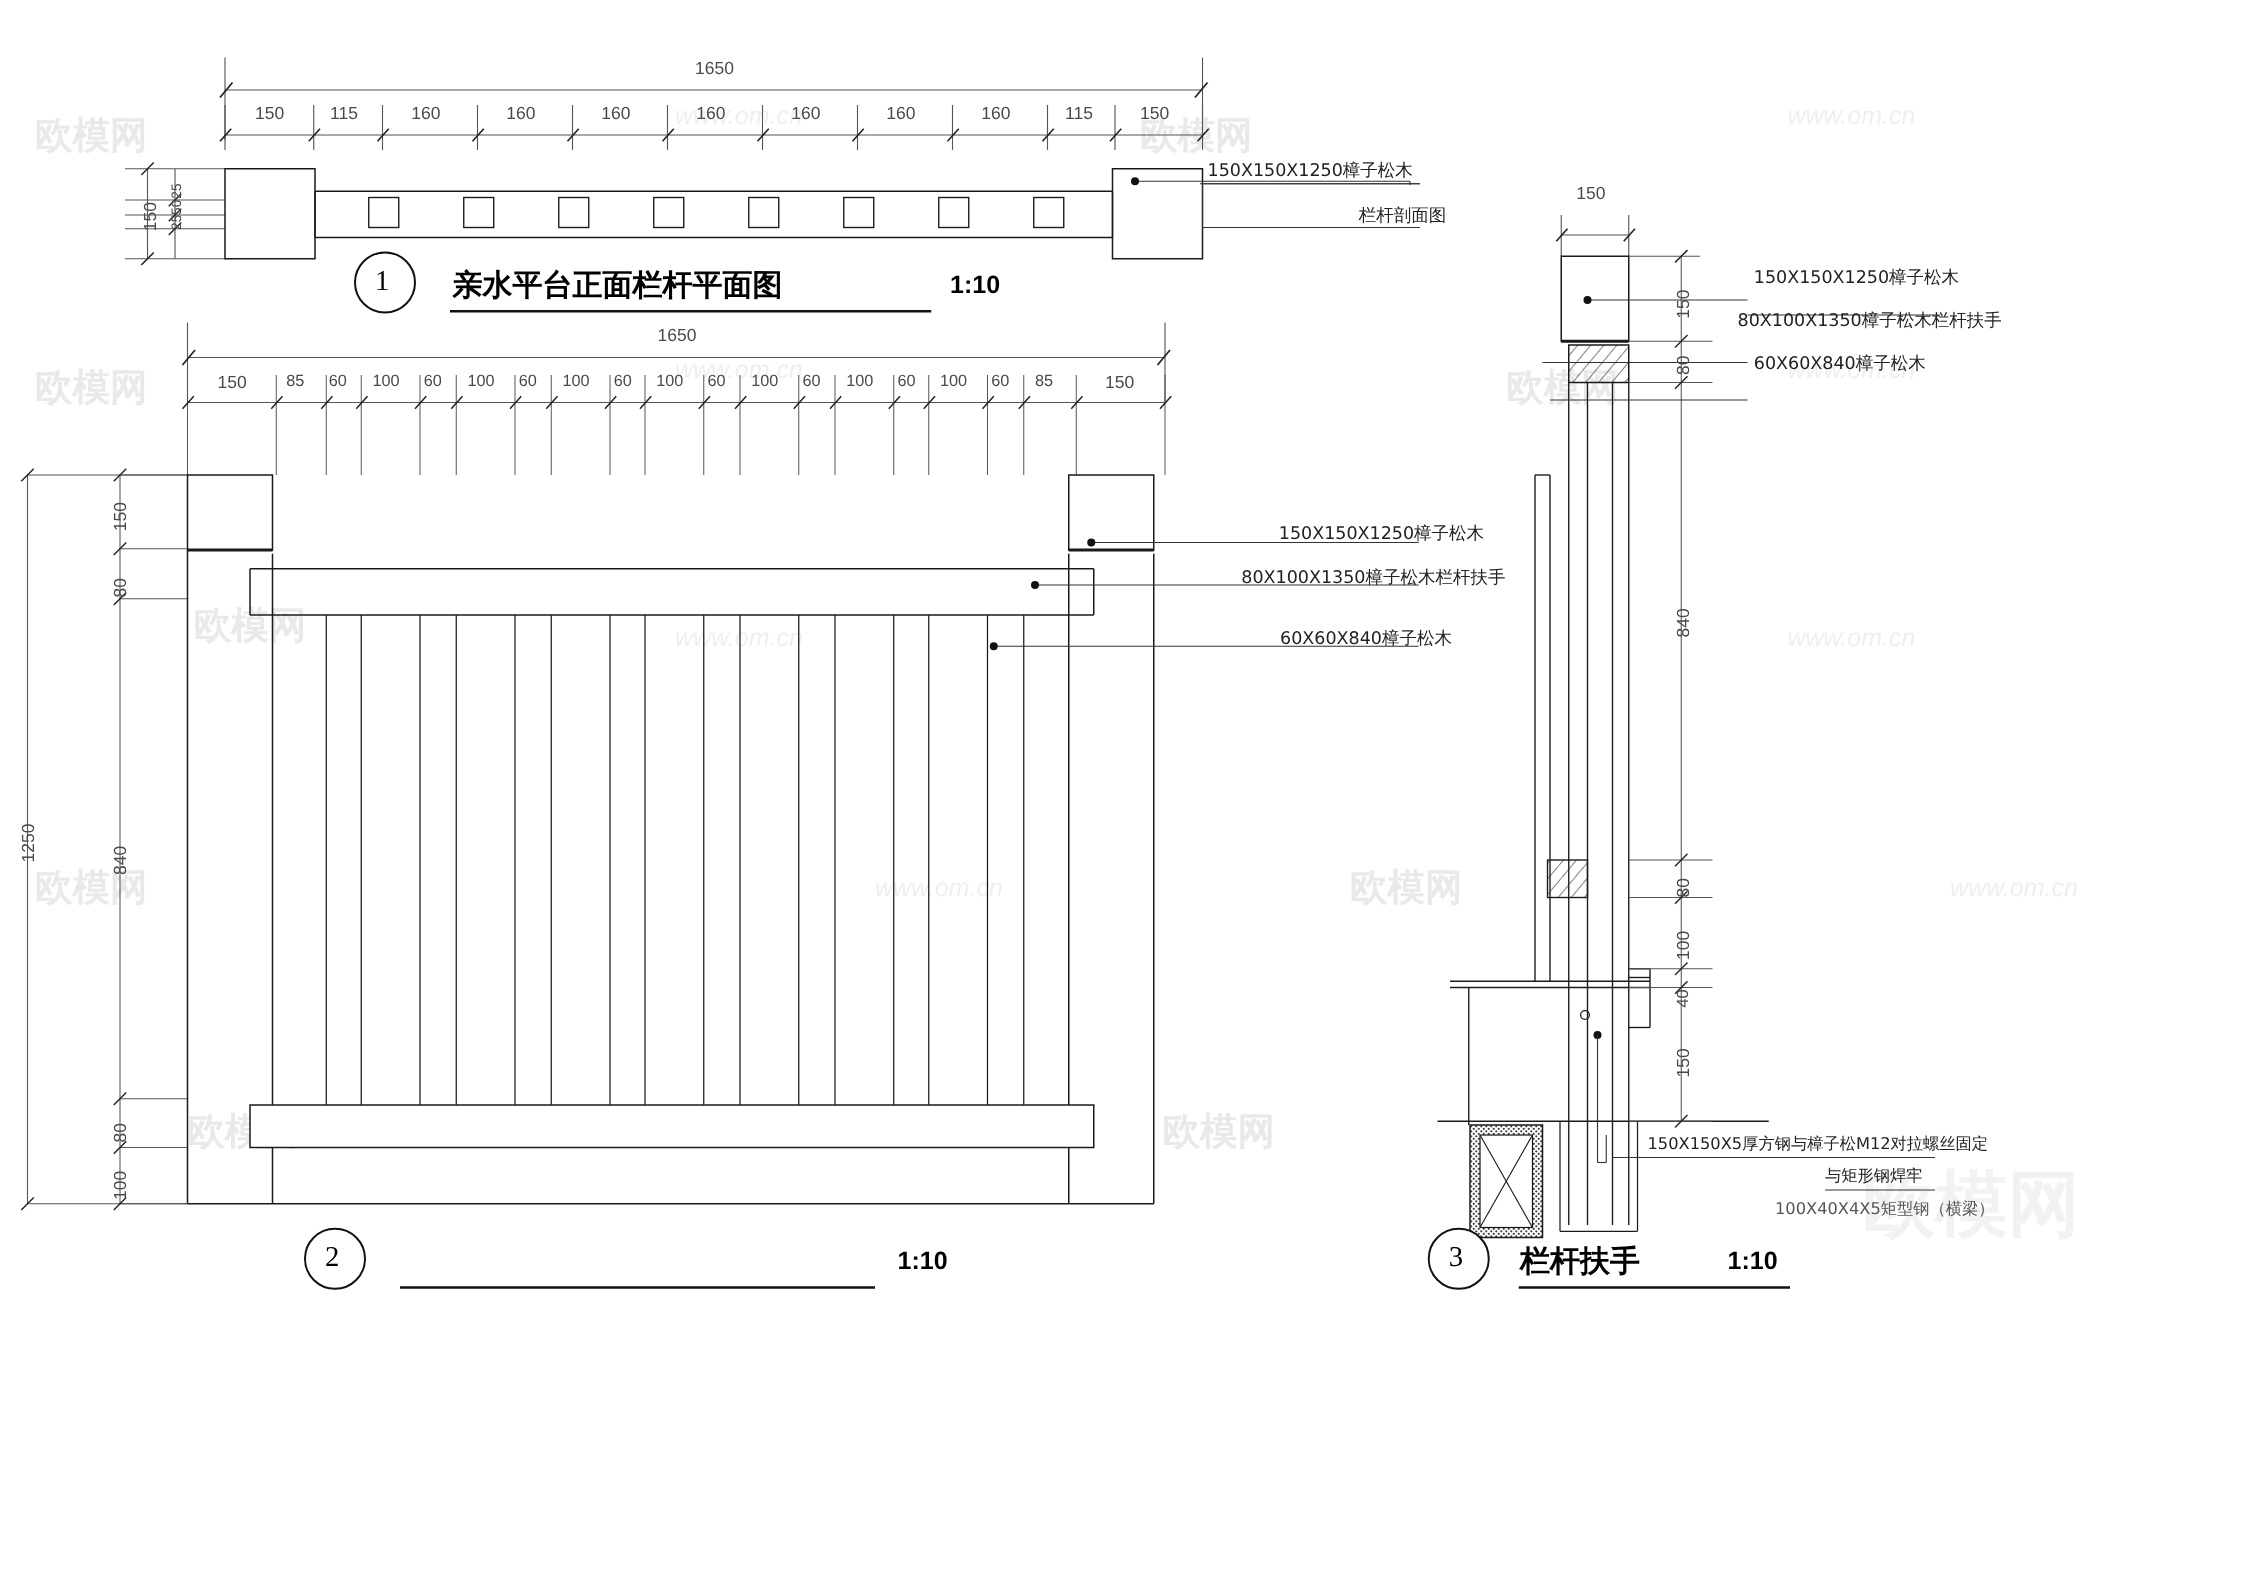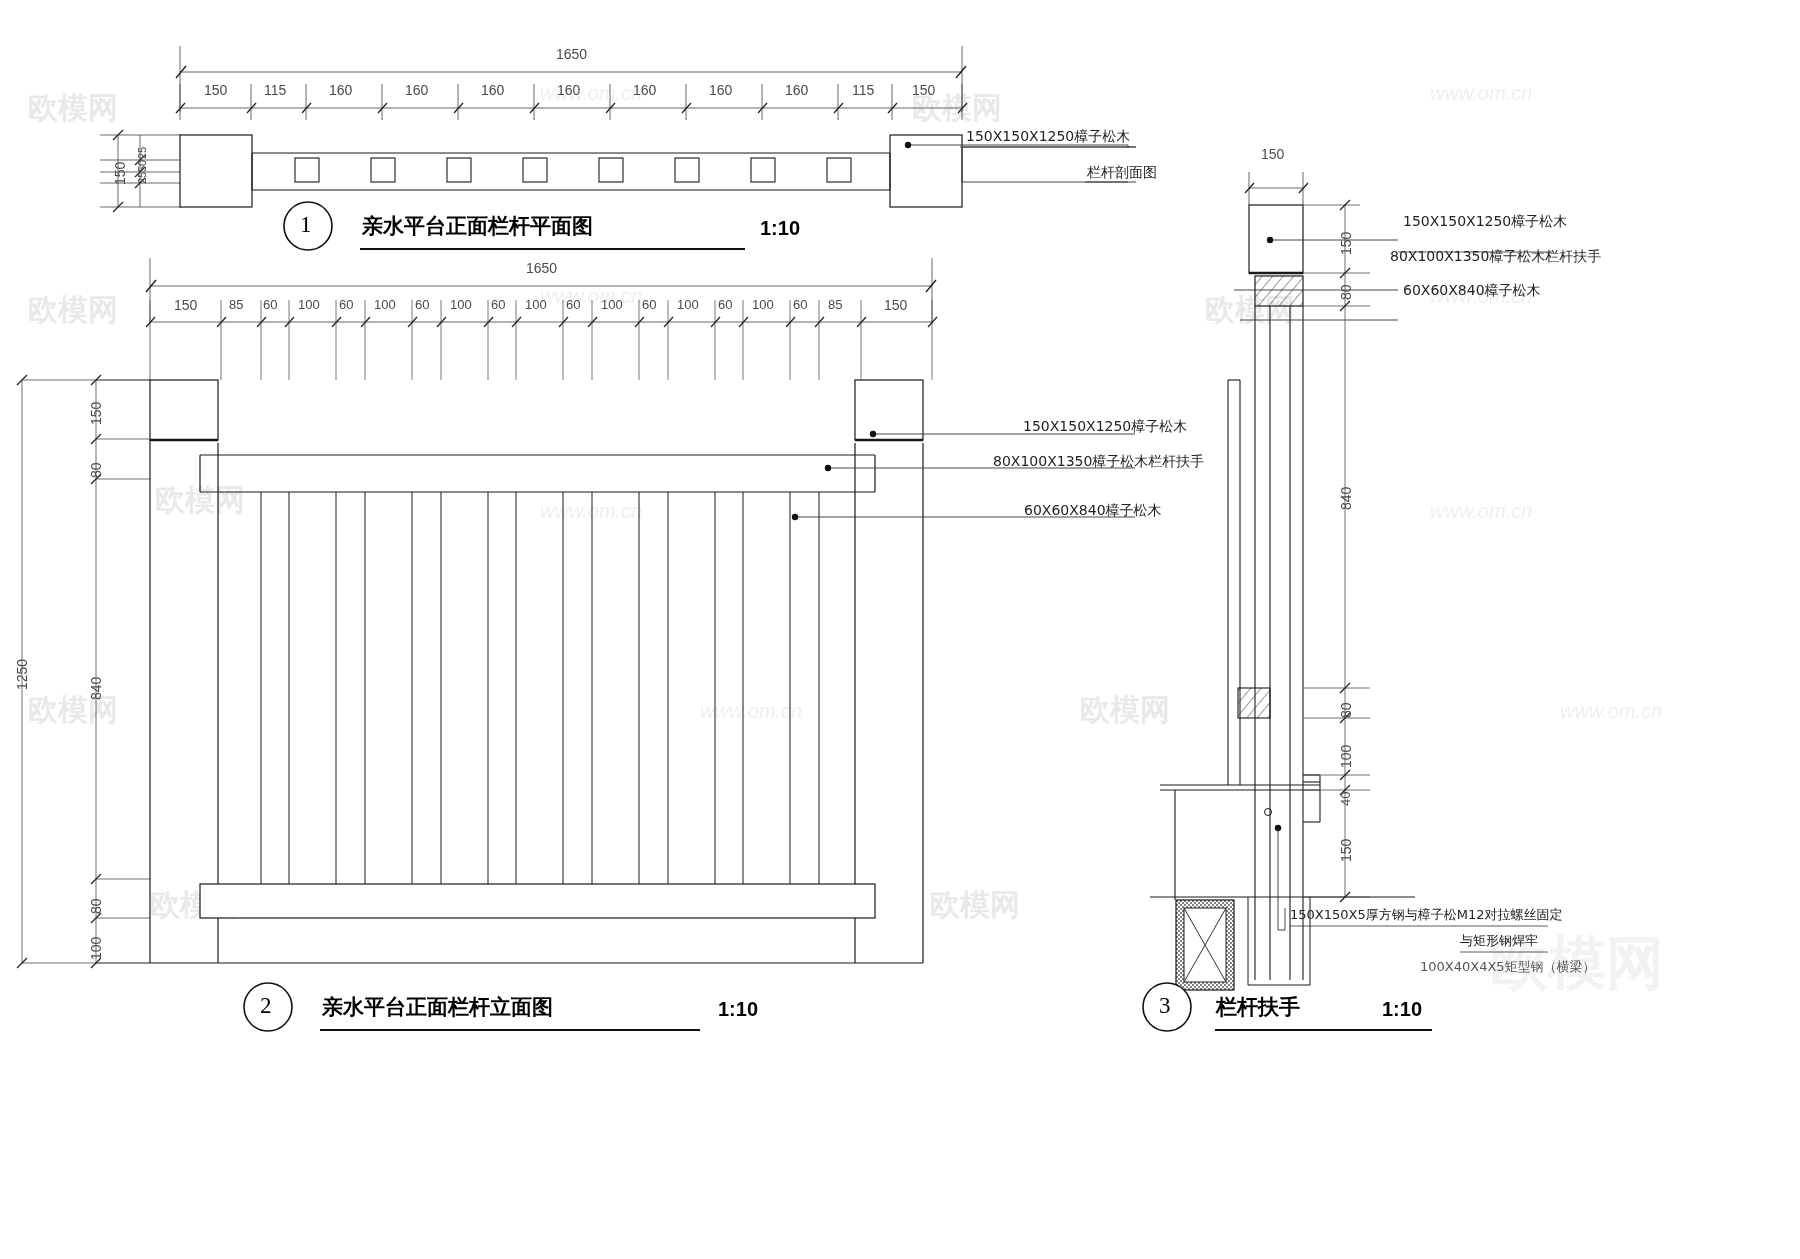--- a/index.html
+++ b/index.html
@@ -3,21 +3,21 @@
 <meta charset="utf-8">
 <style>
   html,body{margin:0;padding:0;background:#ffffff;}
   body{width:1800px;height:1259px;position:relative;overflow:hidden;
        font-family:"Liberation Sans", sans-serif;color:#1a1a1a;}
   .canvas{position:absolute;inset:0;}
   svg{position:absolute;top:0;left:0;width:1800px;height:1259px;}
   .dim{position:absolute;white-space:nowrap;font-size:14px;color:#4a4a4a;font-family:"Liberation Sans", sans-serif;}
   .dimv{position:absolute;white-space:nowrap;font-size:14px;color:#4a4a4a;
         transform-origin:left top;}
-  .title-cn{position:absolute;white-space:nowrap;font-size:21px;font-weight:bold;color:#000;
+  .title-cn{position:absolute;white-space:nowrap;font-size:24px;font-weight:bold;color:#000;
             font-family:"DejaVu Sans", sans-serif;}
   .title-scale{position:absolute;white-space:nowrap;font-size:20px;color:#000;font-weight:bold;}
   .note{position:absolute;white-space:nowrap;font-size:14px;color:#222;
         font-family:"DejaVu Sans", sans-serif;}
   .note-sm{position:absolute;white-space:nowrap;font-size:13px;color:#222;
         font-family:"DejaVu Sans", sans-serif;}
   .wm{position:absolute;white-space:nowrap;color:#e9e9e9;font-weight:bold;pointer-events:none;
       font-family:"DejaVu Sans", sans-serif;}
   .wm2{position:absolute;white-space:nowrap;color:#efefef;pointer-events:none;
       font-family:"Liberation Sans", sans-serif;font-style:italic;}
@@ -445,38 +445,37 @@
   <div class="dimv" style="left:88px;top:478px;transform:rotate(-90deg);">80</div>
   <div class="dimv" style="left:88px;top:700px;transform:rotate(-90deg);">840</div>
   <div class="dimv" style="left:88px;top:914px;transform:rotate(-90deg);">80</div>
   <div class="dimv" style="left:88px;top:960px;transform:rotate(-90deg);">100</div>
 
   <div class="note" style="left:1023px;top:418px;">150X150X1250樟子松木</div>
   <div class="note" style="left:993px;top:453px;">80X100X1350樟子松木栏杆扶手</div>
   <div class="note" style="left:1024px;top:502px;">60X60X840樟子松木</div>
 
   <div class="bignum" style="left:260px;top:993px;">2</div>
-  <div class="title-cn" style="left:322px;top:993px;">亲水平台正面栏杆立面图</div>
   <div class="title-scale" style="left:718px;top:998px;">1:10</div>
 
   <div class="dim" style="left:1261px;top:146px;">150</div>
 
   <div class="dimv" style="left:1338px;top:255px;transform:rotate(-90deg);">150</div>
   <div class="dimv" style="left:1338px;top:300px;transform:rotate(-90deg);">80</div>
   <div class="dimv" style="left:1338px;top:510px;transform:rotate(-90deg);">840</div>
   <div class="dimv" style="left:1338px;top:718px;transform:rotate(-90deg);">80</div>
   <div class="dimv" style="left:1338px;top:768px;transform:rotate(-90deg);">100</div>
   <div class="dimv" style="left:1338px;top:806px;transform:rotate(-90deg);font-size:13px;">40</div>
   <div class="dimv" style="left:1338px;top:862px;transform:rotate(-90deg);">150</div>
 
   <div class="note" style="left:1403px;top:213px;">150X150X1250樟子松木</div>
   <div class="note" style="left:1390px;top:248px;">80X100X1350樟子松木栏杆扶手</div>
   <div class="note" style="left:1403px;top:282px;">60X60X840樟子松木</div>
 
-  <div class="note-sm" style="left:1290px;top:906px;">150X150X5厚方钢与樟子松M12对拉螺丝固定</div>
+  <div class="note-sm" style="left:1290px;top:906px;padding-left:28px;">150X150X5厚方钢与樟子松M12对拉螺丝固定</div>
   <div class="note-sm" style="left:1460px;top:932px;">与矩形钢焊牢</div>
   <div class="note-sm" style="left:1420px;top:958px;color:#555;">100X40X4X5矩型钢（横梁）</div>
 
   <div class="bignum" style="left:1159px;top:993px;">3</div>
   <div class="title-cn" style="left:1216px;top:993px;">栏杆扶手</div>
   <div class="title-scale" style="left:1382px;top:998px;">1:10</div>
 
 </div>
 
 </body></html>

